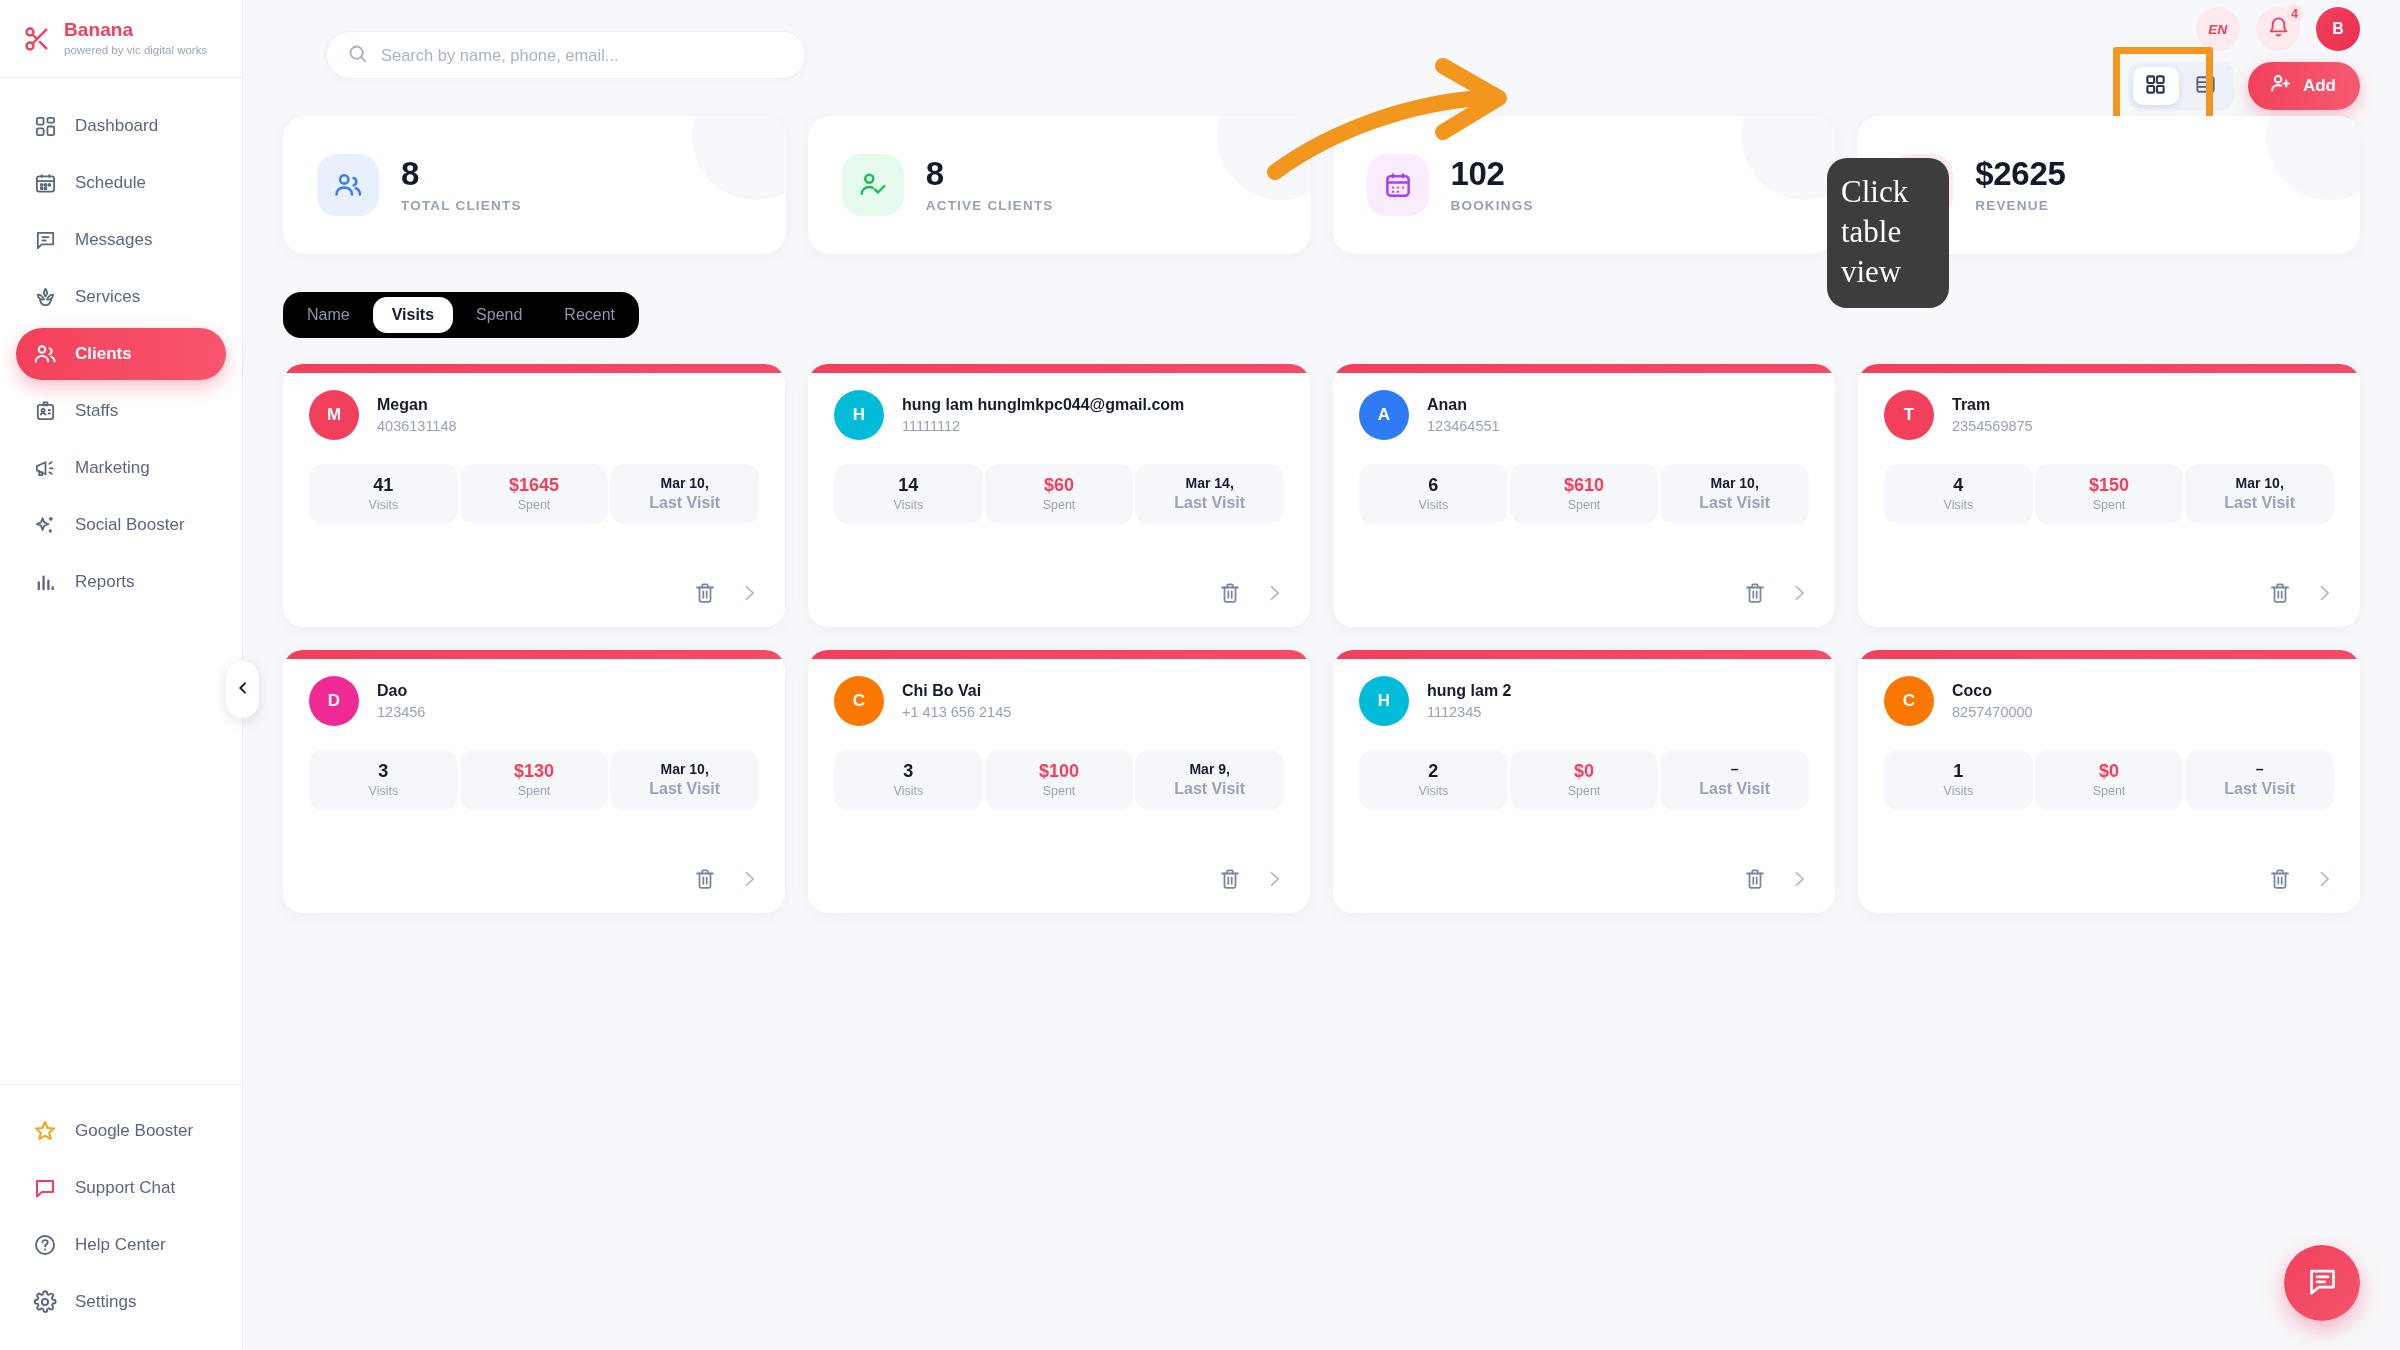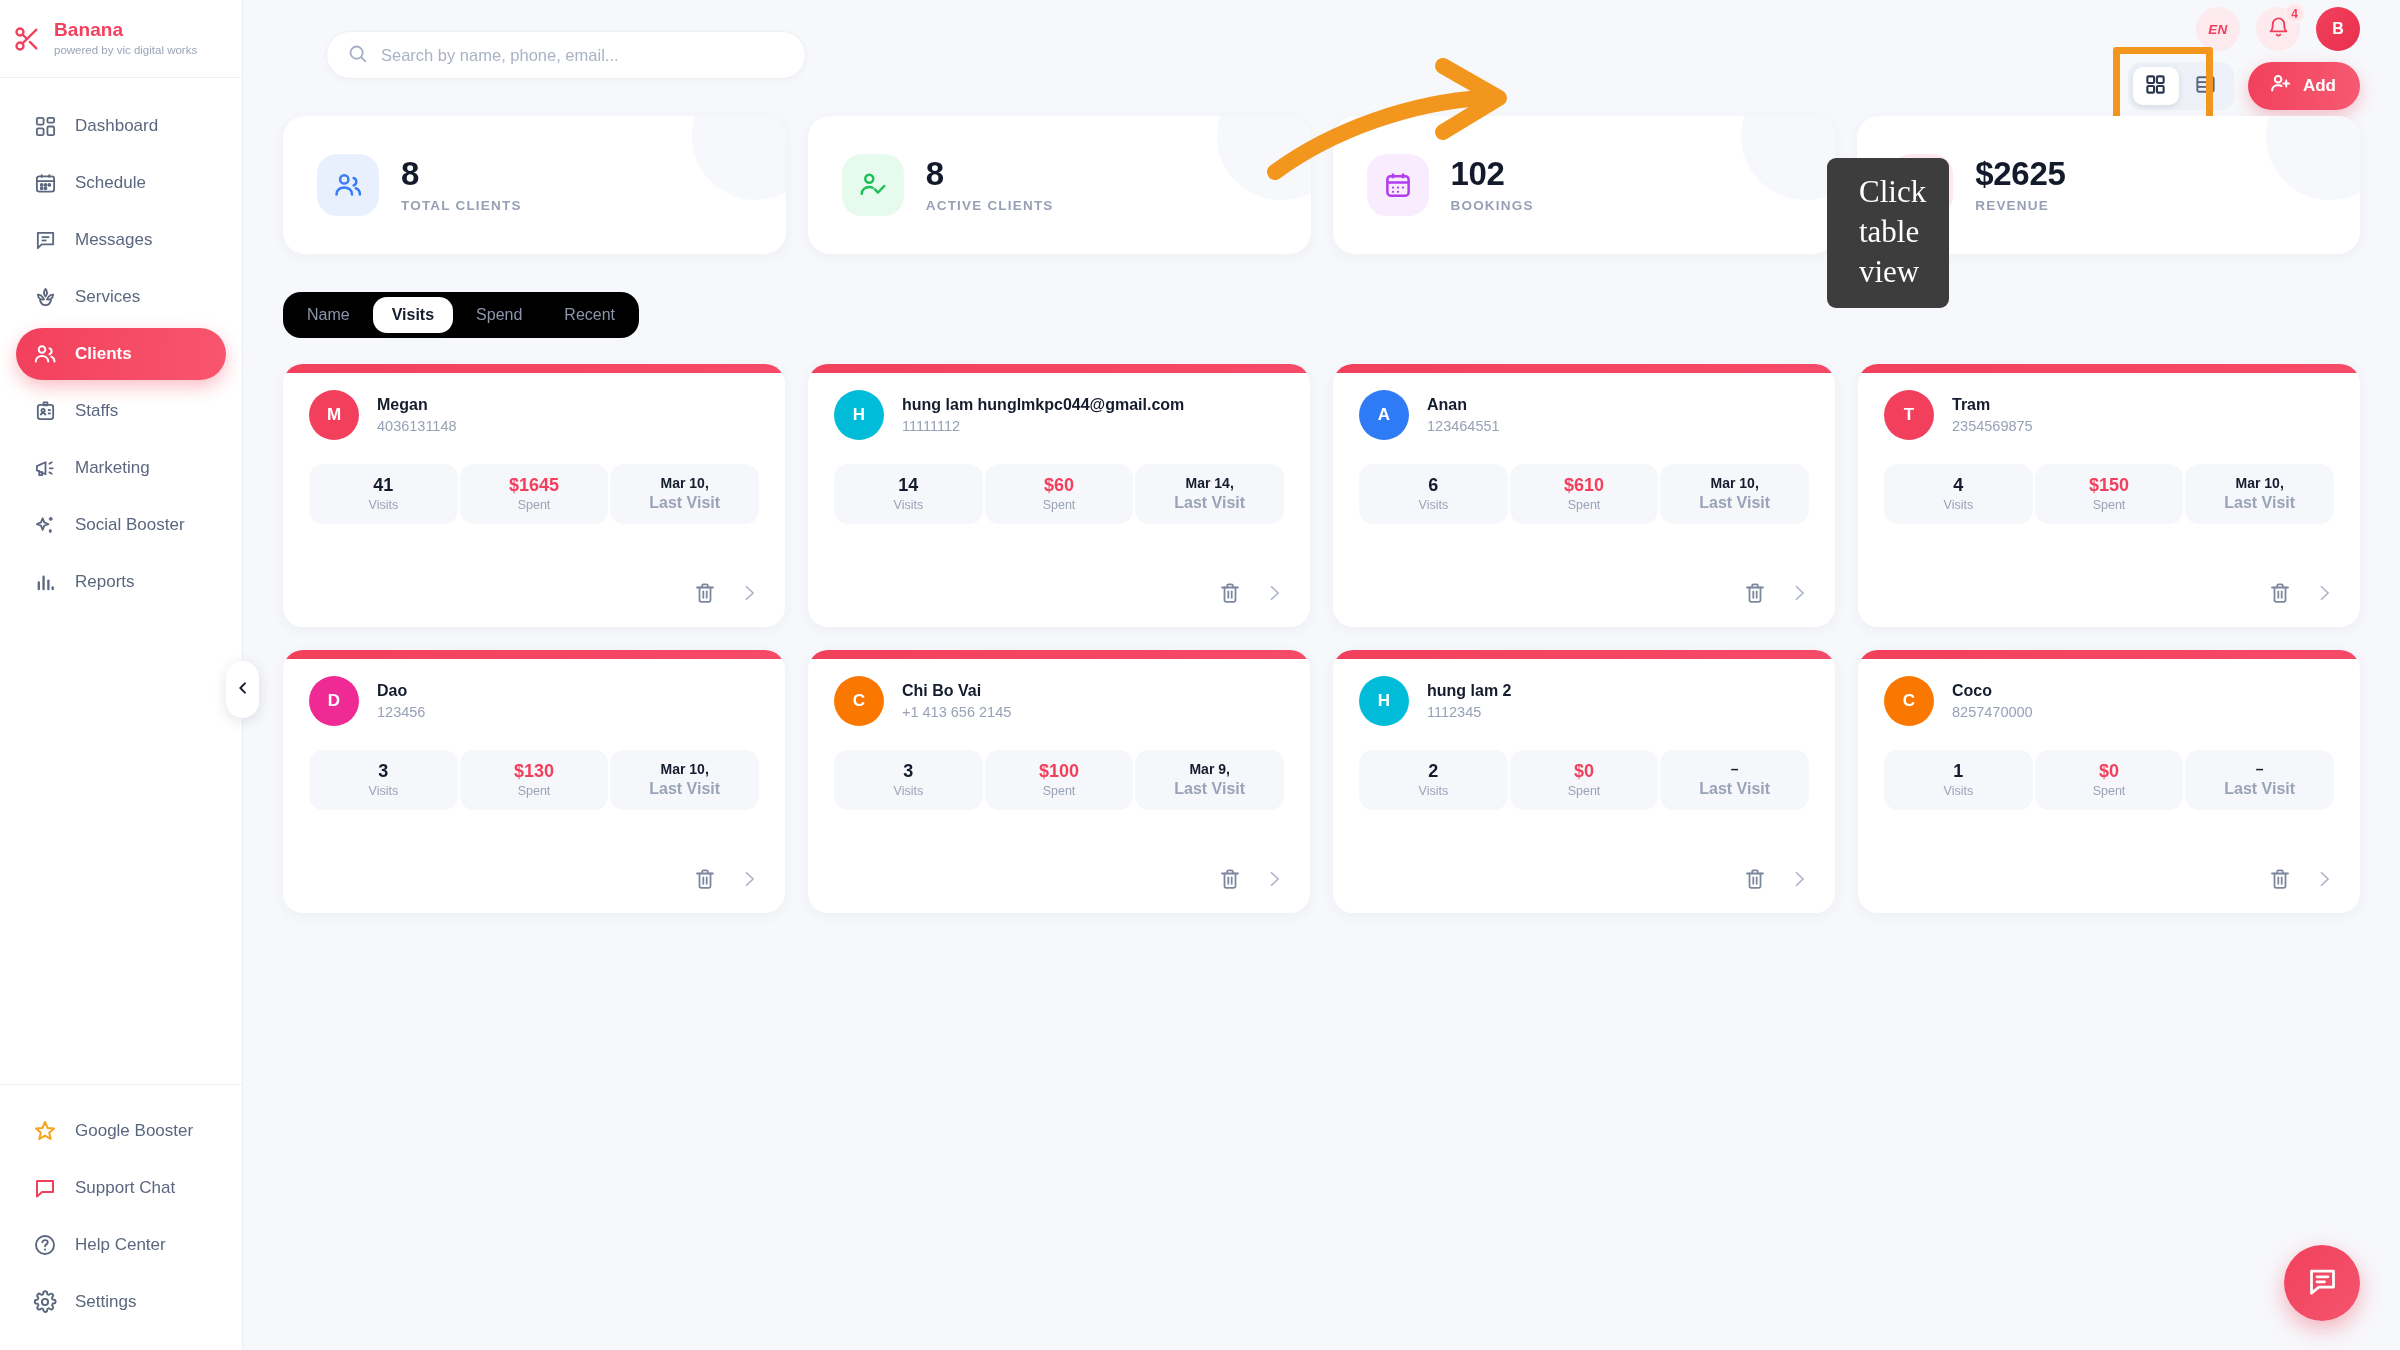--- a/index.html
+++ b/index.html
@@ -14,21 +14,21 @@
 
   
   .sidebar {
     width:243px; height:1350px; background:#ffffff;
     border-right:1px solid #eceef4;
     display:flex; flex-direction:column; flex:0 0 243px;
     position:relative;
   }
   .brand {
     height:78px; display:flex; align-items:center; gap:12px;
-    padding-left:12px; border-bottom:1px solid #eff1f6;
+    padding-left:22px; border-bottom:1px solid #eff1f6;
   }
   .brand-icon { width:30px; height:30px; flex:0 0 30px; display:flex; align-items:center; justify-content:center; }
   .brand-text { display:flex; flex-direction:column; line-height:1.1; }
   .brand-name { color:#f43f5e; font-size:19px; font-weight:bold; letter-spacing:.1px; }
   .brand-sub { color:#9aa4b8; font-size:11.5px; margin-top:3px; }
 
   .nav { padding:22px 16px 0 16px; display:flex; flex-direction:column; gap:5px; }
   .nav-item {
     display:flex; align-items:center; gap:17px;
     height:52px; padding:0 16px; border-radius:26px;
@@ -105,23 +105,23 @@
   .toggle-highlight {
     position:absolute; left:-15px; top:-15px; width:100px; height:76px;
     border:7px solid #f2961e; border-radius:3px; pointer-events:none;
   }
   .toggle-wrap { position:relative; }
 
   
   .anno-arrow { position:absolute; left:1255px; top:24px; pointer-events:none; z-index:30; }
   .tooltip {
     position:absolute; left:1827px; top:158px; width:122px; z-index:35;
-    background:#3d3d3d; color:#ffffff; border-radius:9px;
+    background:#3d3d3d; color:#ffffff; border-radius:20px;
     font-family:"Liberation Serif", serif; font-size:31px; line-height:1.29;
-    padding:14px 14px 16px 32px;
+    padding:14px 14px 16px 14px;
   }
 
   
   .stats { display:flex; gap:22px; margin-top:6px; }
   .stat-card {
     flex:1 1 0; height:138px; background:#ffffff; border-radius:22px;
     box-shadow:0 3px 14px rgba(40,50,80,.045);
     display:flex; align-items:center; gap:22px; padding:0 34px; position:relative; overflow:hidden;
   }
   .stat-card::after {

